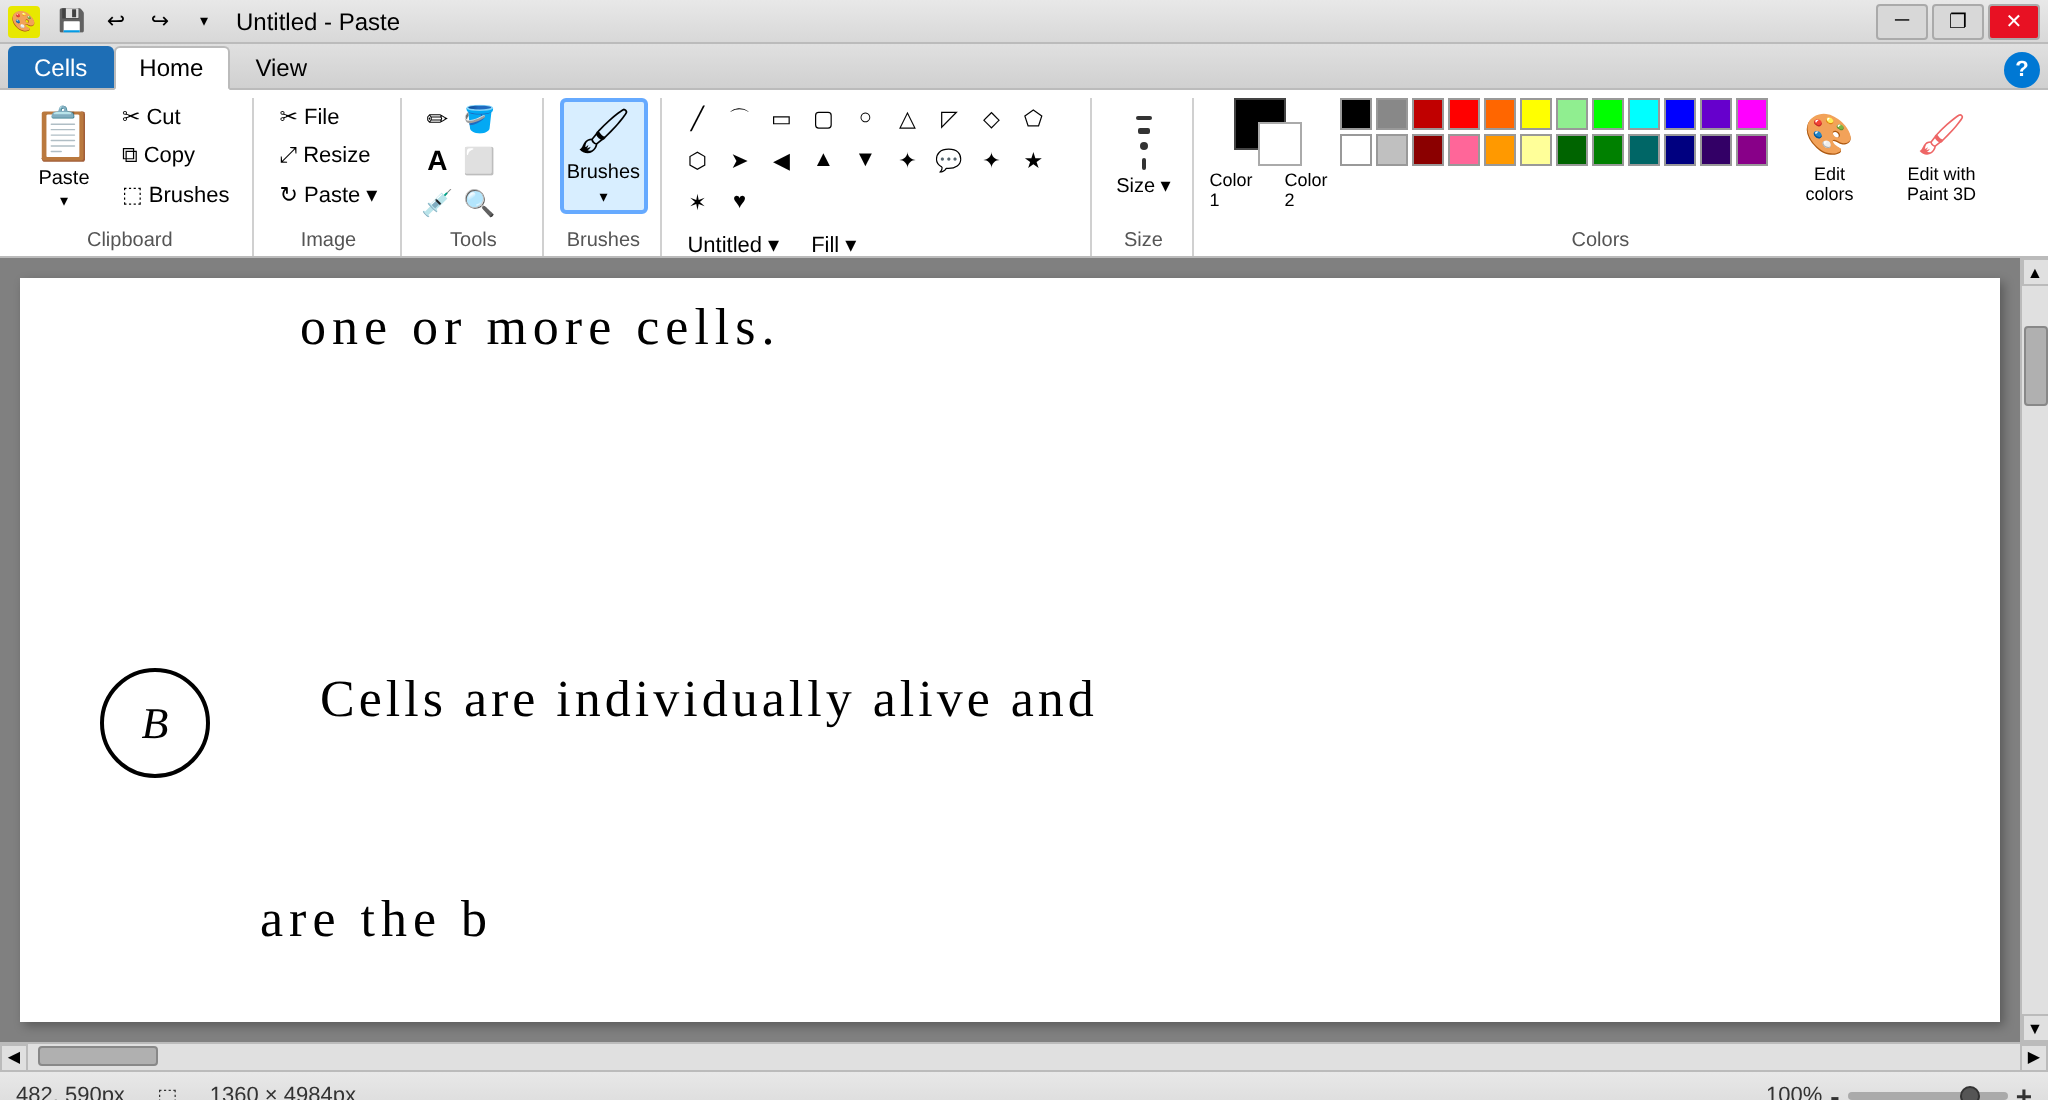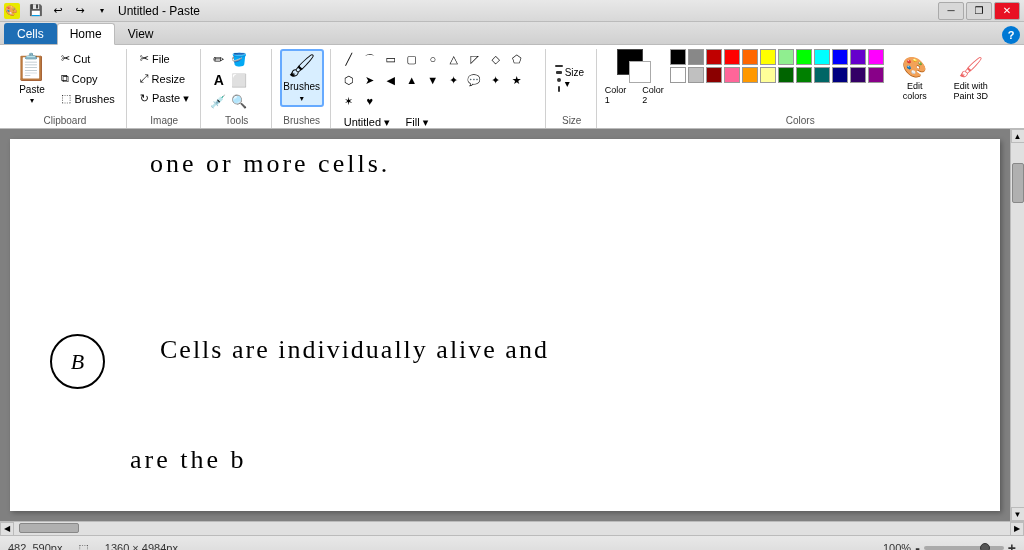--- a/index.html
+++ b/index.html
@@ -316,21 +316,21 @@
       border-radius: 50%;
       position: absolute;
       top: -3px;
       left: 70%;
       border: 1px solid #333;
     }
 
     
     .size-btn {
       display: flex;
-      flex-direction: row;
+      flex-direction: column;
       align-items: center;
       justify-content: center;
       width: 36px;
       height: 58px;
       cursor: pointer;
       border-radius: 3px;
       border: 1px solid transparent;
       gap: 2px;
       font-size: 10px;
     }

